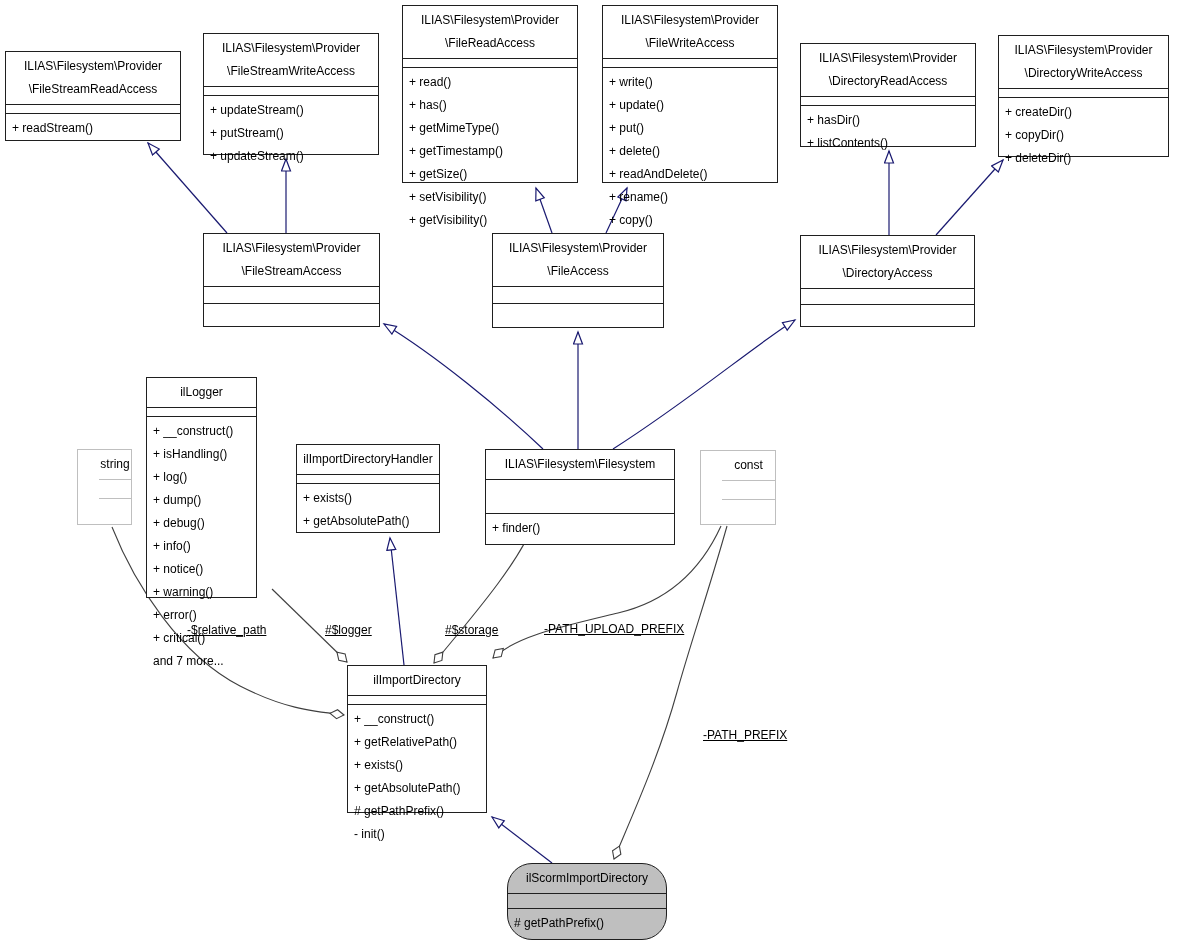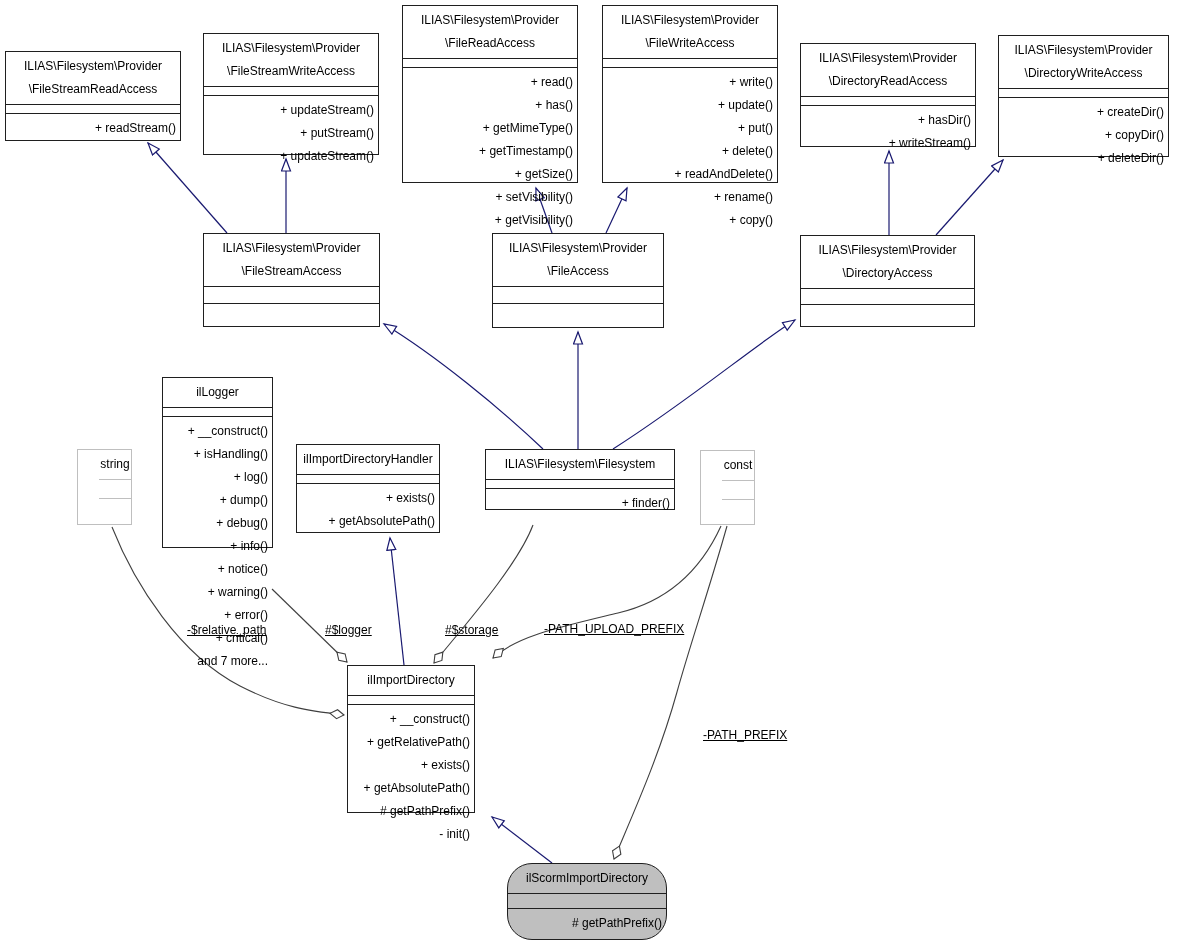--- a/index.html
+++ b/index.html
@@ -31,21 +31,21 @@
   }
   .box .a{
     flex:1 1 8px;
     min-height:8px;
     border-top:1.4px solid #1f1f1f;
   }
   .box .m{
     flex:0 0 auto;
     border-top:1.4px solid #1f1f1f;
     padding:3px 4px 4px 6px;
-    text-align:right;
+    text-align:left;
     white-space:pre;
   }
   .box.eq .m{flex:1 1 8px;}
   .box.gray{border:1.2px solid #bfbfbf;padding-left:21px;}
   .box.gray .a,.box.gray .m{border-top:1.2px solid #bfbfbf;}
   .box.filled{background:#bfbfbf;border-radius:25px;}
   .elabel{
     position:absolute;
     white-space:nowrap;
     text-decoration:underline;
@@ -112,21 +112,21 @@
     <div class="t">ILIAS\Filesystem\Provider
 \FileWriteAccess</div>
     <div class="a"></div>
     <div class="m"><div>+ write()</div><div>+ update()</div><div>+ put()</div><div>+ delete()</div><div>+ readAndDelete()</div><div>+ rename()</div><div>+ copy()</div></div>
   </div>
 
   <div class="box" style="left:800px;top:43px;width:176px;height:104px">
     <div class="t">ILIAS\Filesystem\Provider
 \DirectoryReadAccess</div>
     <div class="a"></div>
-    <div class="m"><div>+ hasDir()</div><div>+ writeStream()</div></div>
+    <div class="m"><div>+ hasDir()</div><div>+ listContents()</div></div>
   </div>
 
   <div class="box" style="left:998px;top:35px;width:171px;height:122px">
     <div class="t">ILIAS\Filesystem\Provider
 \DirectoryWriteAccess</div>
     <div class="a"></div>
     <div class="m"><div>+ createDir()</div><div>+ copyDir()</div><div>+ deleteDir()</div></div>
   </div>
 
   <div class="box eq" style="left:203px;top:233px;width:177px;height:94px">
@@ -143,51 +143,51 @@
     <div class="m"></div>
   </div>
 
   <div class="box eq" style="left:800px;top:235px;width:175px;height:92px">
     <div class="t">ILIAS\Filesystem\Provider
 \DirectoryAccess</div>
     <div class="a"></div>
     <div class="m"></div>
   </div>
 
-  <div class="box" style="left:162px;top:377px;width:111px;height:171px">
+  <div class="box" style="left:146px;top:377px;width:111px;height:221px">
     <div class="t">ilLogger</div>
     <div class="a"></div>
     <div class="m"><div>+ __construct()</div><div>+ isHandling()</div><div>+ log()</div><div>+ dump()</div><div>+ debug()</div><div>+ info()</div><div>+ notice()</div><div>+ warning()</div><div>+ error()</div><div>+ critical()</div><div>and 7 more...</div></div>
   </div>
 
   <div class="box gray eq" style="left:77px;top:449px;width:55px;height:76px">
     <div class="t">string</div>
     <div class="a"></div>
     <div class="m"></div>
   </div>
 
   <div class="box" style="left:296px;top:444px;width:144px;height:89px">
     <div class="t">ilImportDirectoryHandler</div>
     <div class="a"></div>
     <div class="m"><div>+ exists()</div><div>+ getAbsolutePath()</div></div>
   </div>
 
-  <div class="box" style="left:485px;top:449px;width:190px;height:61px">
+  <div class="box" style="left:485px;top:449px;width:190px;height:96px">
     <div class="t">ILIAS\Filesystem\Filesystem</div>
     <div class="a"></div>
     <div class="m"><div>+ finder()</div></div>
   </div>
 
-  <div class="box gray eq" style="left:700px;top:450px;width:55px;height:75px">
+  <div class="box gray eq" style="left:700px;top:450px;width:76px;height:75px">
     <div class="t">const</div>
     <div class="a"></div>
     <div class="m"></div>
   </div>
 
-  <div class="box" style="left:347px;top:665px;width:128px;height:148px">
+  <div class="box" style="left:347px;top:665px;width:140px;height:148px">
     <div class="t">ilImportDirectory</div>
     <div class="a"></div>
     <div class="m"><div>+ __construct()</div><div>+ getRelativePath()</div><div>+ exists()</div><div>+ getAbsolutePath()</div><div># getPathPrefix()</div><div>- init()</div></div>
   </div>
 
   <div class="box filled" style="left:507px;top:863px;width:160px;height:77px">
     <div class="t">ilScormImportDirectory</div>
     <div class="a"></div>
     <div class="m"><div># getPathPrefix()</div></div>
   </div>

